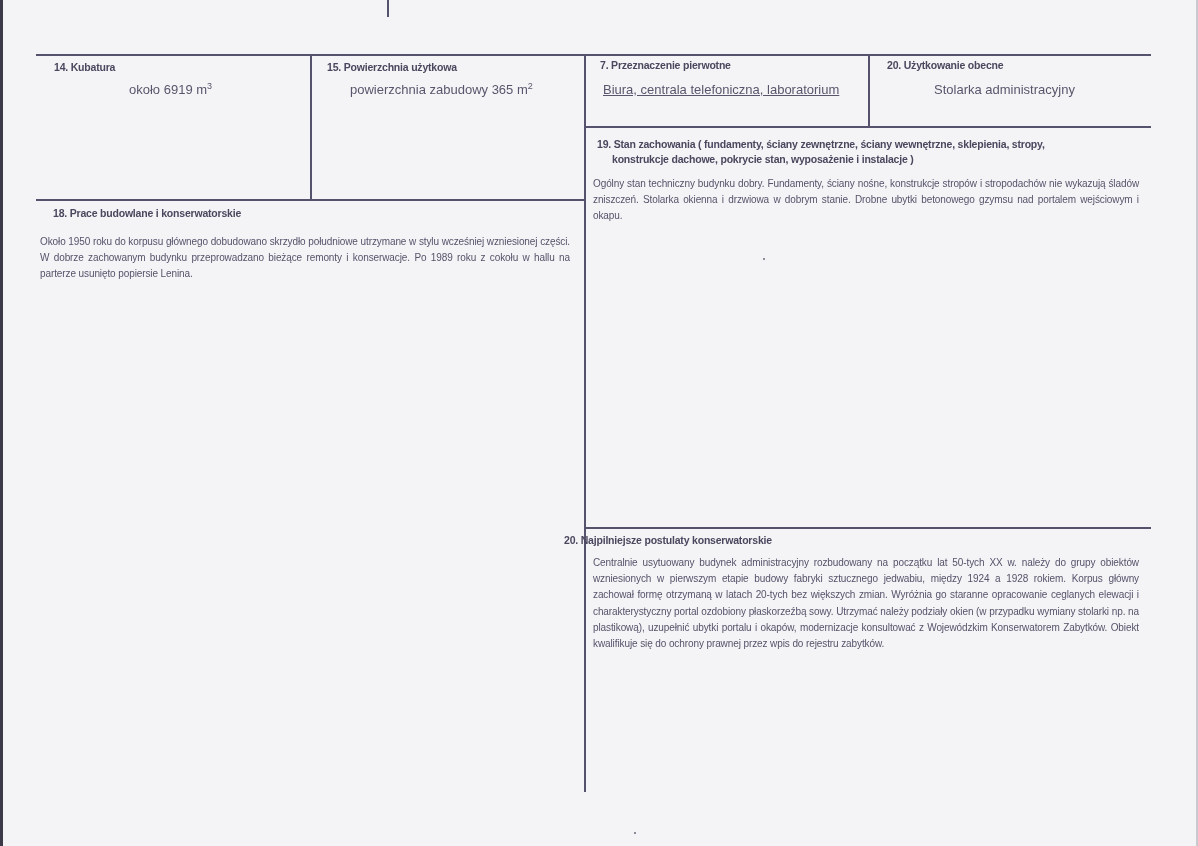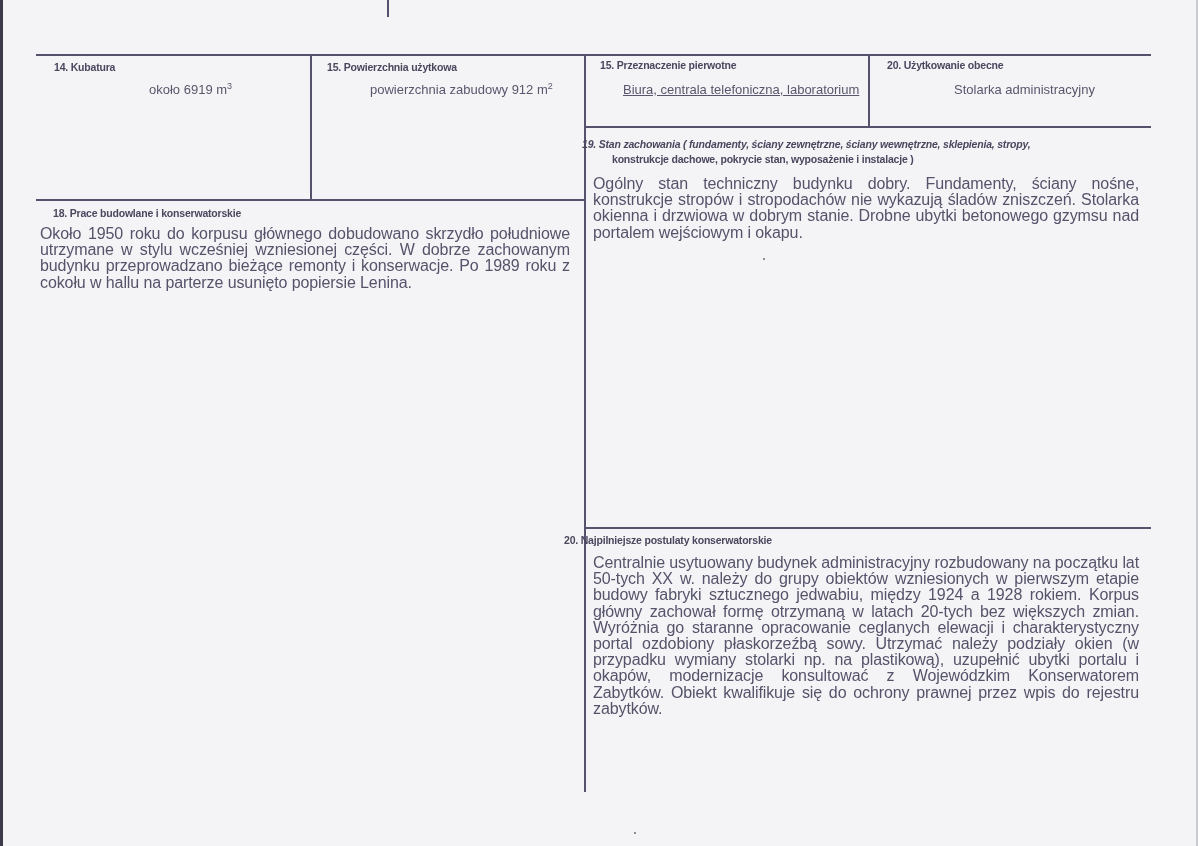--- a/index.html
+++ b/index.html
@@ -7,24 +7,24 @@
     width: 1198px; height: 846px; position: relative; overflow: hidden;
     background: #f4f4f6;
     font-family: "Liberation Sans", sans-serif;
     color: #5a5870;
   }
   .edge-left { position: absolute; left: 0; top: 0; width: 3px; height: 846px; background: #3c3a48; }
   .edge-right { position: absolute; right: 0; top: 0; width: 2px; height: 846px; background: #c9c9d0; }
   .hline { position: absolute; height: 2px; background: #55526e; }
   .vline { position: absolute; width: 2px; background: #55526e; }
   .lbl { position: absolute; font-size: 10.5px; font-weight: bold; color: #4a475e; letter-spacing: -0.2px; white-space: nowrap; }
-  .val { position: absolute; font-size: 13px; color: #58566c; white-space: nowrap; margin-left: 20px; }
+  .val { position: absolute; font-size: 13px; color: #58566c; white-space: nowrap; }
   .val sup { font-size: 9px; vertical-align: super; line-height: 0; }
   .para {
-    position: absolute; font-size: 16px; line-height: 16.2px; color: #55536a;
+    position: absolute; font-size: 10px; line-height: 16.2px; color: #55536a;
     text-align: justify; letter-spacing: -0.1px;
   }
   .speck { position: absolute; width: 2px; height: 2px; background: #6b6a78; border-radius: 1px; }
 </style>
 </head>
 <body>
 
 <div>
   <div class="edge-left"></div>
   <div class="edge-right"></div>
@@ -41,41 +41,41 @@
   <section>
     <div class="lbl" style="left:54px;top:61px;">14. Kubatura</div>
     <div class="val" style="left:129px;top:82px;">
       <span>około 6919 m</span><sup>3</sup>
     </div>
   </section>
 
   <section>
     <div class="lbl" style="left:327px;top:61px;">15. Powierzchnia użytkowa</div>
     <div class="val" style="left:350px;top:82px;">
-      <span>powierzchnia zabudowy 912 m</span><sup>2</sup>
+      <span>powierzchnia zabudowy 365 m</span><sup>2</sup>
     </div>
   </section>
 
   <section>
-    <div class="lbl" style="left:600px;top:59px;">15. Przeznaczenie pierwotne</div>
+    <div class="lbl" style="left:600px;top:59px;">7. Przeznaczenie pierwotne</div>
     <div class="val" style="left:603px;top:82px;text-decoration:underline;">Biura, centrala telefoniczna, laboratorium</div>
   </section>
 
   <section>
     <div class="lbl" style="left:887px;top:59px;">20. Użytkowanie obecne</div>
     <div class="val" style="left:934px;top:82px;">Stolarka administracyjny</div>
   </section>
 
   <section>
     <div class="lbl" style="left:53px;top:207px;">18. Prace budowlane i konserwatorskie</div>
-    <div class="para" style="left:40px;top:226px;width:530px;">Około 1950 roku do korpusu głównego dobudowano skrzydło południowe utrzymane w stylu wcześniej wzniesionej części. W dobrze zachowanym budynku przeprowadzano bieżące remonty i konserwacje. Po 1989 roku z cokołu w hallu na parterze usunięto popiersie Lenina.</div>
+    <div class="para" style="left:40px;top:234px;width:530px;">Około 1950 roku do korpusu głównego dobudowano skrzydło południowe utrzymane w stylu wcześniej wzniesionej części. W dobrze zachowanym budynku przeprowadzano bieżące remonty i konserwacje. Po 1989 roku z cokołu w hallu na parterze usunięto popiersie Lenina.</div>
   </section>
 
   <section>
-    <div class="lbl" style="left:582px;top:138px;font-style:italic;">19. Stan zachowania ( fundamenty, ściany zewnętrzne, ściany wewnętrzne, sklepienia, stropy,</div>
+    <div class="lbl" style="left:597px;top:138px;">19. Stan zachowania ( fundamenty, ściany zewnętrzne, ściany wewnętrzne, sklepienia, stropy,</div>
     <div class="lbl" style="left:612px;top:153px;">konstrukcje dachowe, pokrycie stan, wyposażenie i instalacje )</div>
     <div class="para" style="left:593px;top:176px;width:546px;">Ogólny stan techniczny budynku dobry. Fundamenty, ściany nośne, konstrukcje stropów i stropodachów nie wykazują śladów zniszczeń. Stolarka okienna i drzwiowa w dobrym stanie. Drobne ubytki betonowego gzymsu nad portalem wejściowym i okapu.</div>
   </section>
 
   <section>
     <div class="lbl" style="left:564px;top:534px;">20. Najpilniejsze postulaty konserwatorskie</div>
     <div class="para" style="left:593px;top:555px;width:546px;">Centralnie usytuowany budynek administracyjny rozbudowany na początku lat 50-tych XX w. należy do grupy obiektów wzniesionych w pierwszym etapie budowy fabryki sztucznego jedwabiu, między 1924 a 1928 rokiem. Korpus główny zachował formę otrzymaną w latach 20-tych bez większych zmian. Wyróżnia go staranne opracowanie ceglanych elewacji i charakterystyczny portal ozdobiony płaskorzeźbą sowy. Utrzymać należy podziały okien (w przypadku wymiany stolarki np. na plastikową), uzupełnić ubytki portalu i okapów, modernizacje konsultować z Wojewódzkim Konserwatorem Zabytków. Obiekt kwalifikuje się do ochrony prawnej przez wpis do rejestru zabytków.</div>
   </section>
 
   <div class="speck" style="left:763px;top:258px;"></div>

